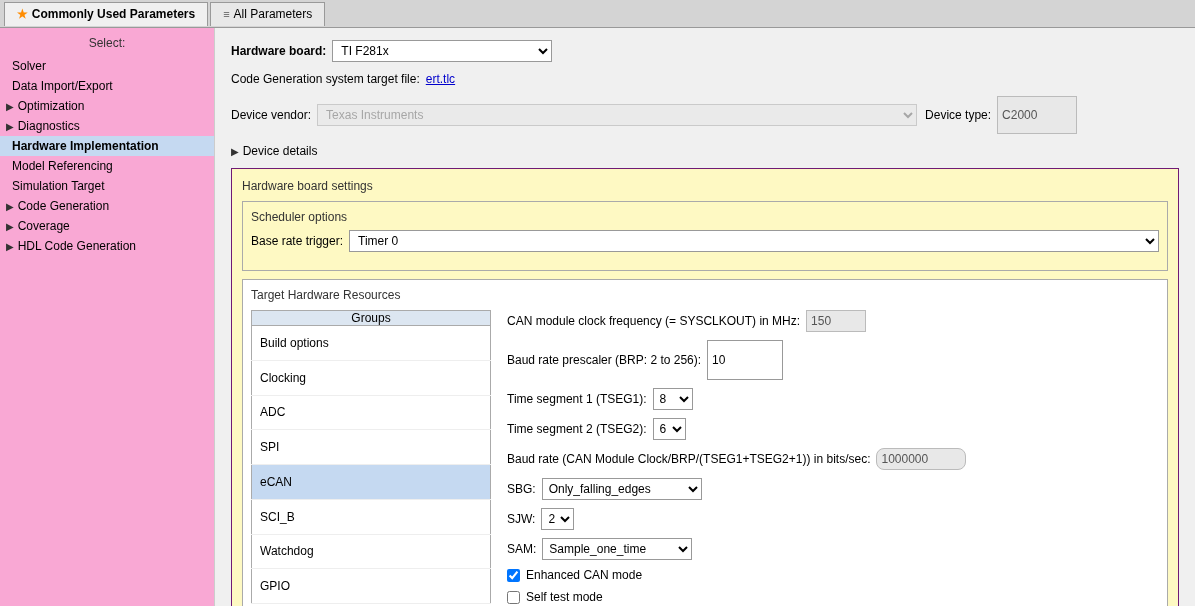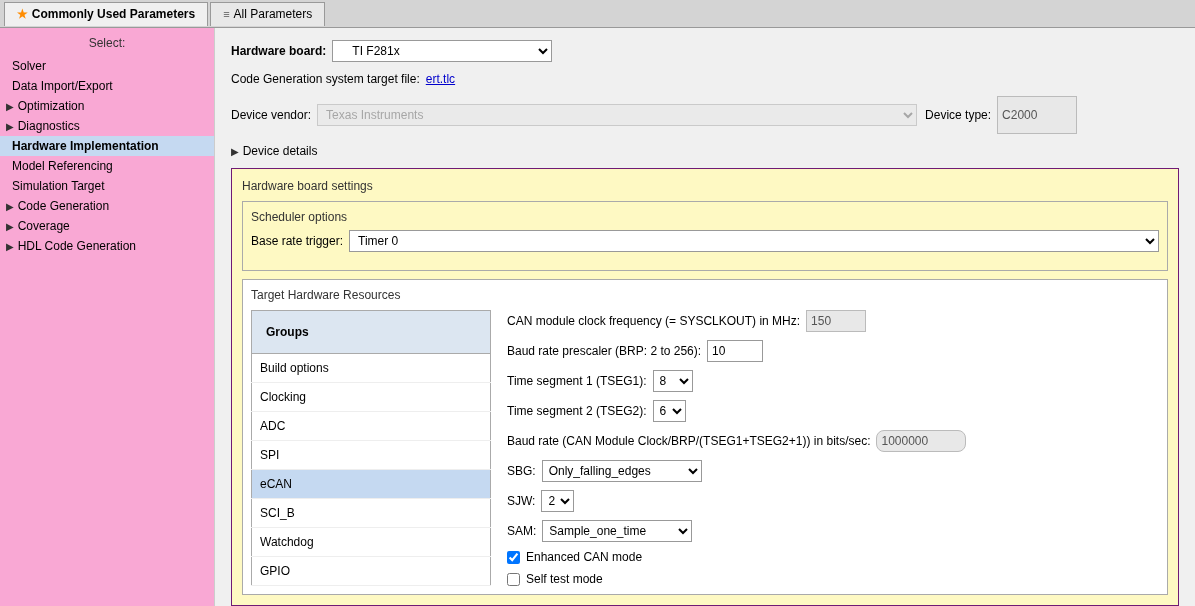--- a/index.html
+++ b/index.html
@@ -113,21 +113,21 @@
       font-weight: bold;
     }
 
     
     .hw-board-select {
       width: 220px;
       height: 22px;
       font-size: 12px;
       border: 1px solid #999;
       background: white;
-      padding: 1px 15px;
+      padding: 1px 4px;
     }
 
     
     .link {
       color: #0000cc;
       text-decoration: underline;
       cursor: pointer;
     }
 
     
@@ -217,24 +217,24 @@
     
     .groups-table {
       width: 240px;
       border: 1px solid #aaa;
       border-collapse: collapse;
       font-size: 12px;
       margin-right: 16px;
     }
     .groups-header {
       background: #dce6f1;
-      text-align: left;
-      padding: 14px;
+      text-align: center;
+      padding: 0;
       border-bottom: 1px solid #aaa;
-      font-weight: bold;
+      font-weight: normal;
     }
     .group-item {
       padding: 3px 8px;
       cursor: pointer;
       border-bottom: 1px solid #eee;
     }
     .group-item.active { background: #c5d9f1; }
 
     
     .right-panel {
@@ -259,22 +259,22 @@
       border: 1px solid #bbb;
       background: #e8e8e8;
       color: #555;
       padding: 1px 4px;
     }
     .param-input-edit {
       height: 22px;
       font-size: 12px;
       border: 1px solid #999;
       background: white;
-      padding: 9px 4px;
-      width: 56px;
+      padding: 19px 4px;
+      width: 76px;
     }
     .param-select {
       height: 22px;
       font-size: 12px;
       border: 1px solid #999;
       background: white;
       padding: 1px 2px;
     }
 
     

